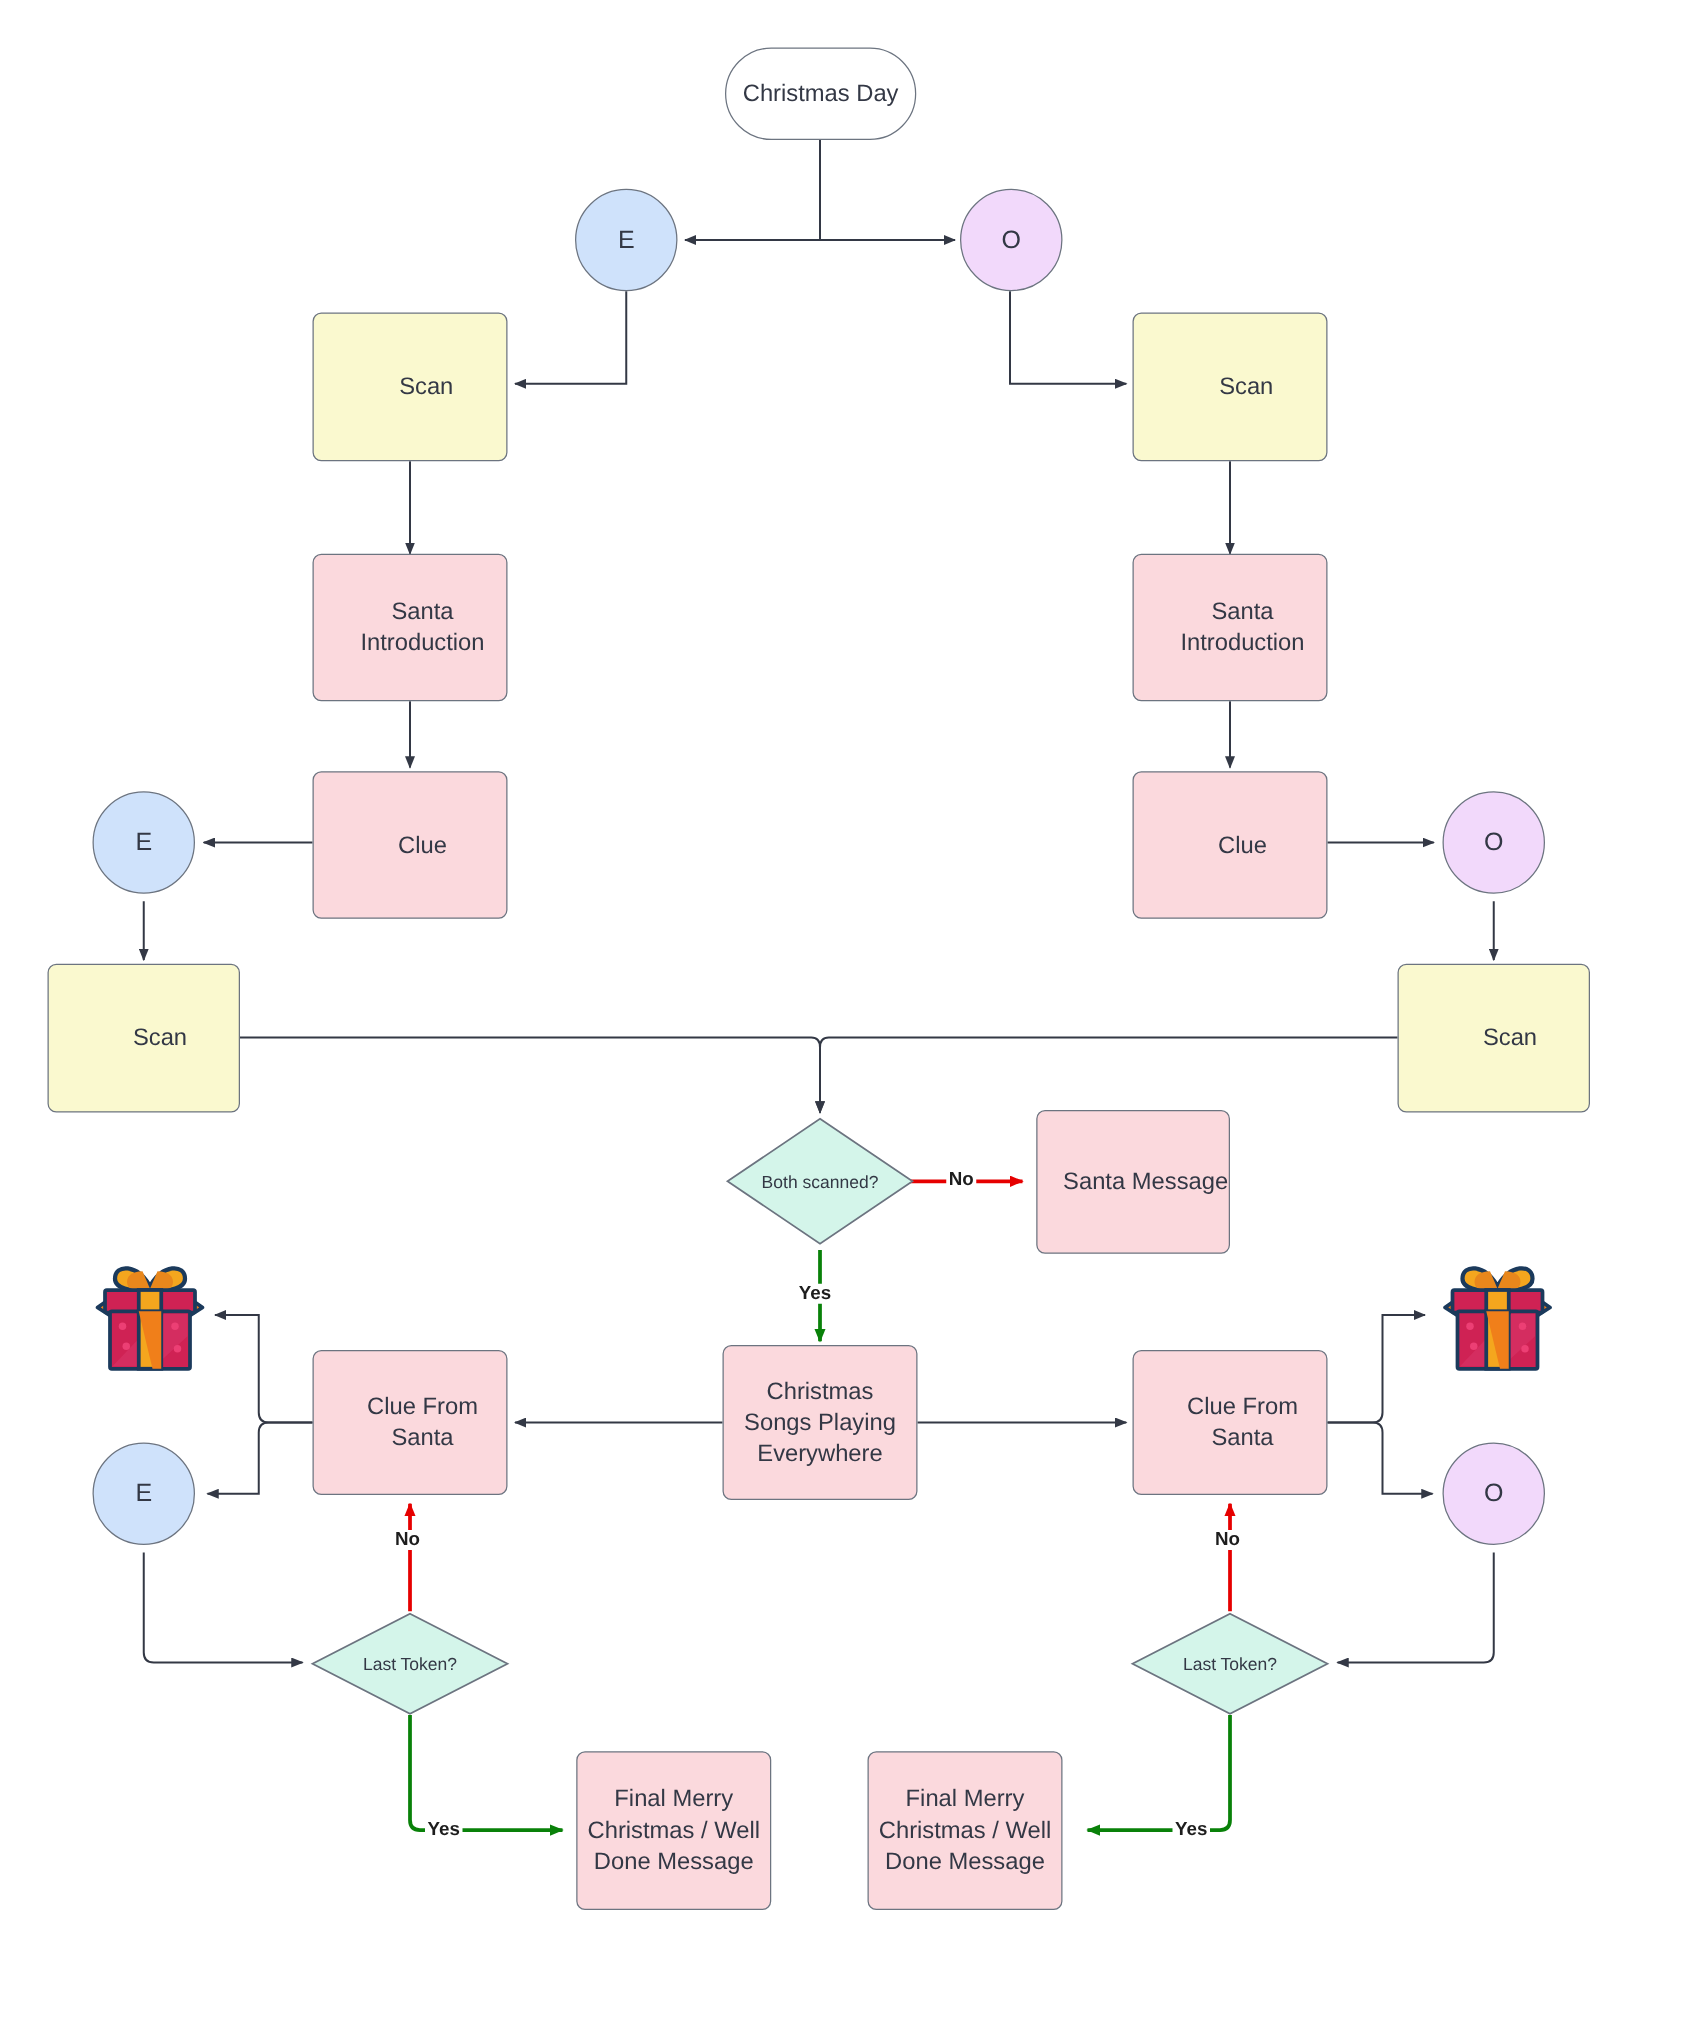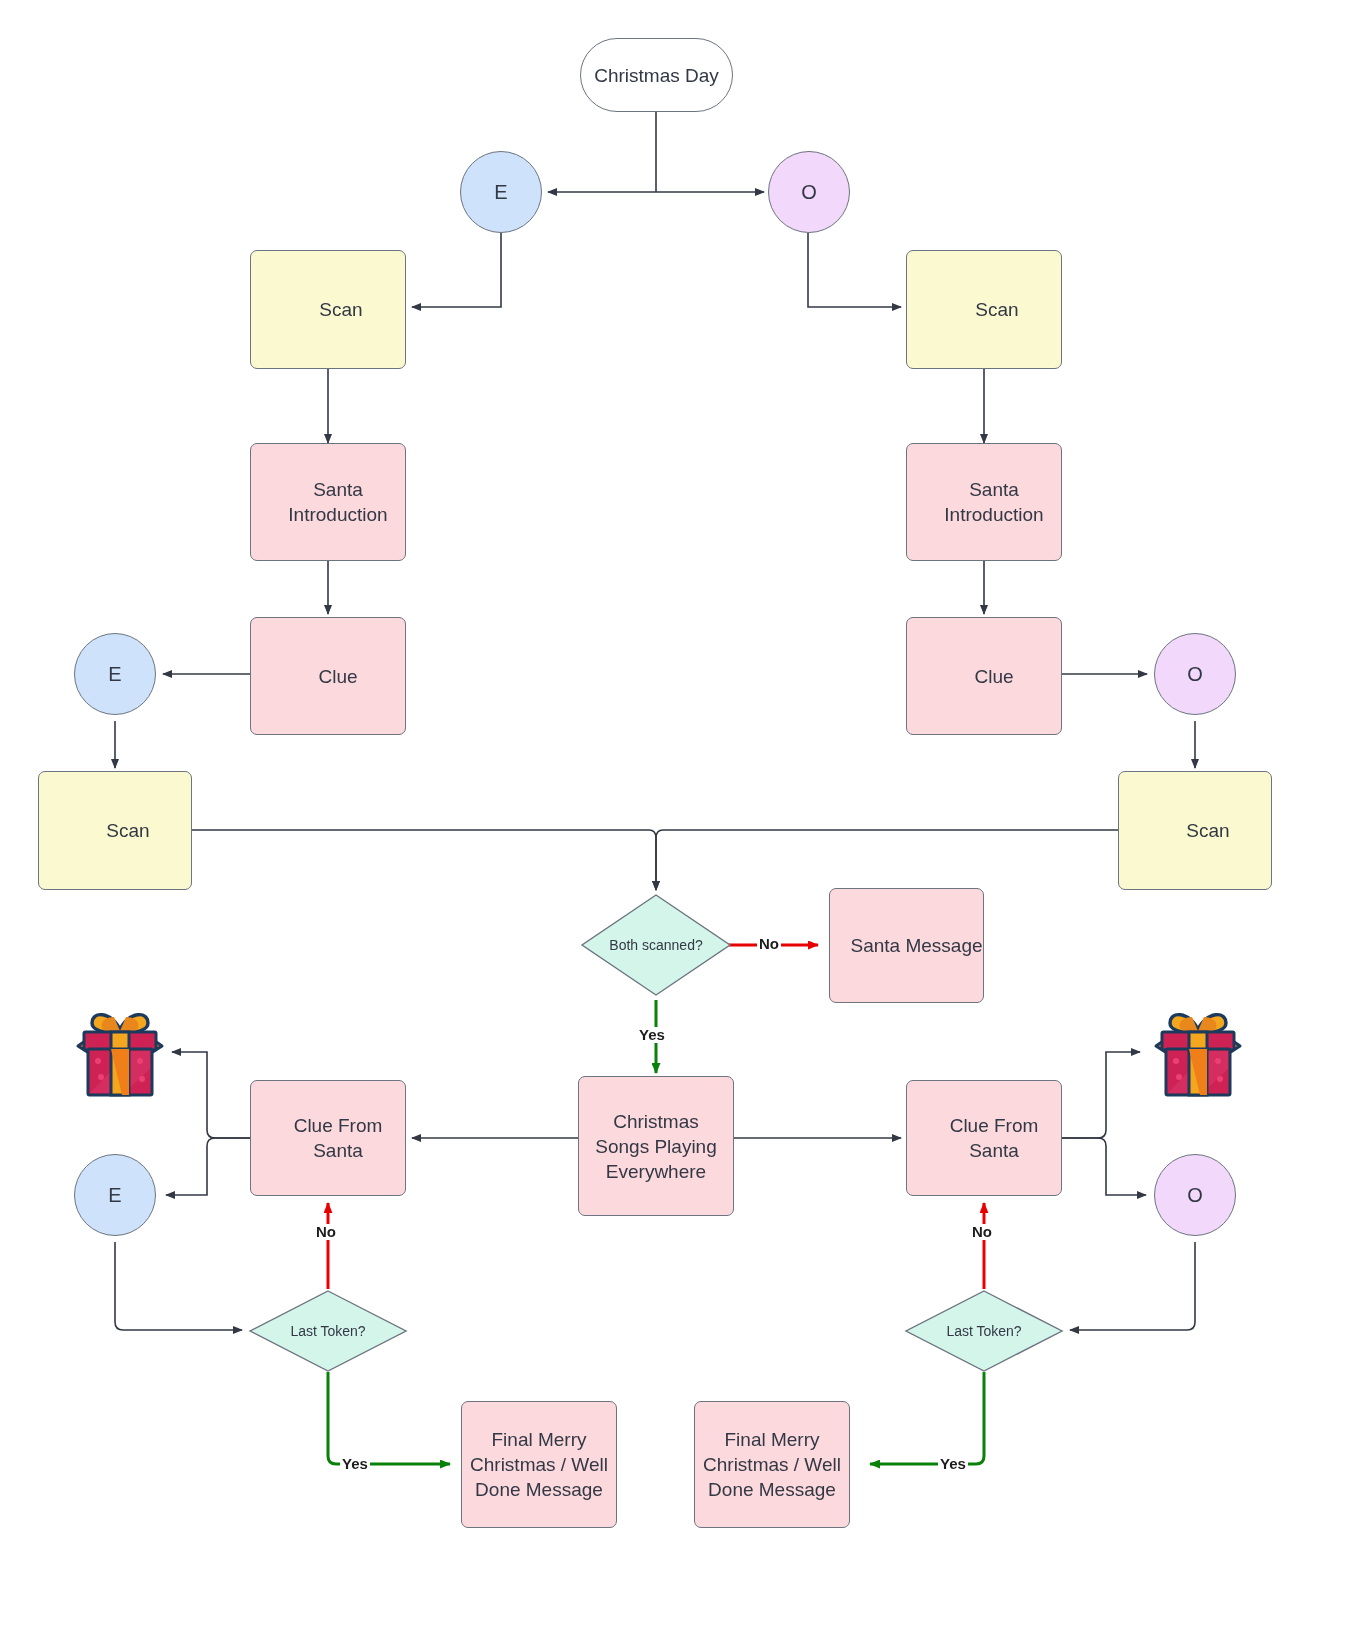--- a/index.html
+++ b/index.html
@@ -159,21 +159,21 @@
     <svg class="shape" viewBox="0 0 152 104" preserveAspectRatio="none">
       <path d="M76,2 L150,52 L76,102 L2,52 Z" fill="#d4f5ea" stroke="#6c7480" stroke-width="1.4"></path>
     </svg>
     <div class="dlabel">Both scanned?</div>
   </div>
 
   <div class="node rect pink" style="left:829px;top:888px;width:155px;height:115px;">
     <span>Santa Message</span>
   </div>
 
-  <div class="node rect pink" style="left:578px;top:1076px;width:156px;height:140px;padding:0 8px;">
+  <div class="node rect pink" style="left:578px;top:1076px;width:156px;height:124px;padding:0 8px;">
     <span>Christmas Songs Playing Everywhere</span>
   </div>
 
   <div class="node rect pink" style="left:250px;top:1080px;width:156px;height:116px;">
     <span>Clue From Santa</span>
   </div>
 
   <div class="node rect pink" style="left:906px;top:1080px;width:156px;height:116px;">
     <span>Clue From Santa</span>
   </div>

